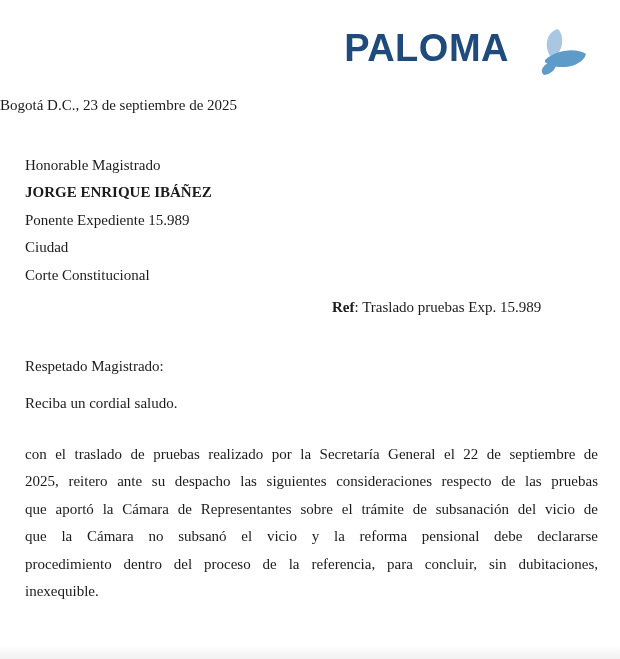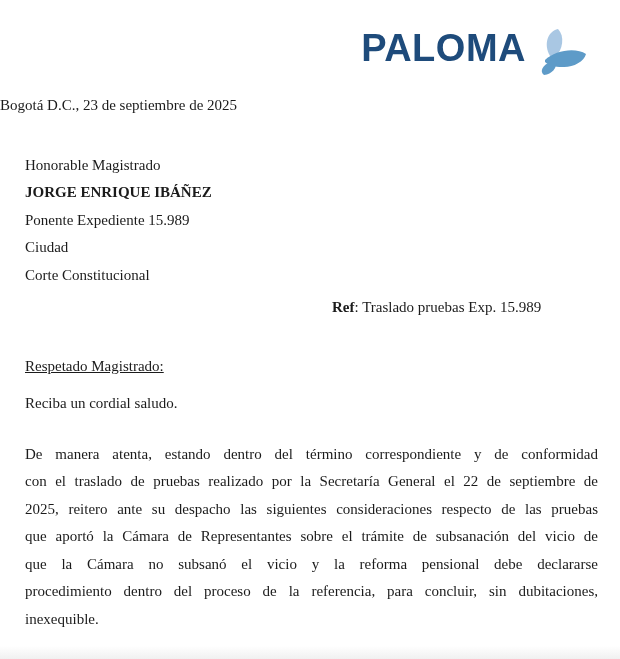--- a/index.html
+++ b/index.html
@@ -13,38 +13,38 @@
     font-family: "Liberation Serif", serif;
     font-size: 15px;
     line-height: 27.5px;
     color: #1b1b1b;
   }
   .logo-row {
     display: flex;
     justify-content: flex-end;
     align-items: flex-start;
     padding: 26px 28px 0 0;
-    gap: 2px;
+    gap: 19px;
     text-align: right;
   }
   .logo-wordmark {
     font-family: "Liberation Sans", sans-serif;
     font-weight: bold;
     font-size: 38px;
     line-height: 44px;
     letter-spacing: 0.5px;
     color: #1e4b7b;
   }
   .dove { width: 64px; height: 50px; flex: 0 0 auto; }
   .date-line { text-align: left; padding-right: 30px; margin-top: 16px; }
   .recipient { margin: 32px 0 0 25px; }
   .recipient .name { font-weight: bold; }
   .ref-line { margin-top: 5px; padding-left: 332px; }
   .ref-line .ref-label { font-weight: bold; }
-  .greeting { margin: 31px 0 0 25px; text-decoration: underline; }
+  .greeting { margin: 31px 0 0 25px; }
   .opening { margin: 10px 0 0 25px; }
   .paragraph { margin: 23px 22px 0 25px; }
   .pline { text-align: justify; text-align-last: justify; }
   .pline.last { text-align-last: left; }
   .bottom-fade {
     position: absolute;
     left: 0; right: 0; bottom: 0;
     height: 13px;
     background: linear-gradient(#ffffff, #f0f0f0);
   }
@@ -75,21 +75,20 @@
 
   <div class="ref-line">
     <span class="ref-label">Ref</span><span>: Traslado pruebas Exp. 15.989</span>
   </div>
 
   <div class="greeting">Respetado Magistrado:</div>
 
   <div class="opening">Reciba un cordial saludo.</div>
 
   <div class="paragraph">
-    <div class="pline">De manera atenta, estando dentro del término correspondiente y de conformidad</div>
     <div class="pline">con el traslado de pruebas realizado por la Secretaría General el 22 de septiembre de</div>
     <div class="pline">2025, reitero ante su despacho las siguientes consideraciones respecto de las pruebas</div>
     <div class="pline">que aportó la Cámara de Representantes sobre el trámite de subsanación del vicio de</div>
     <div class="pline">que la Cámara no subsanó el vicio y la reforma pensional debe declararse</div>
     <div class="pline">procedimiento dentro del proceso de la referencia, para concluir, sin dubitaciones,</div>
     <div class="pline last">inexequible.</div>
   </div>
 
   <div class="bottom-fade"></div>
 

